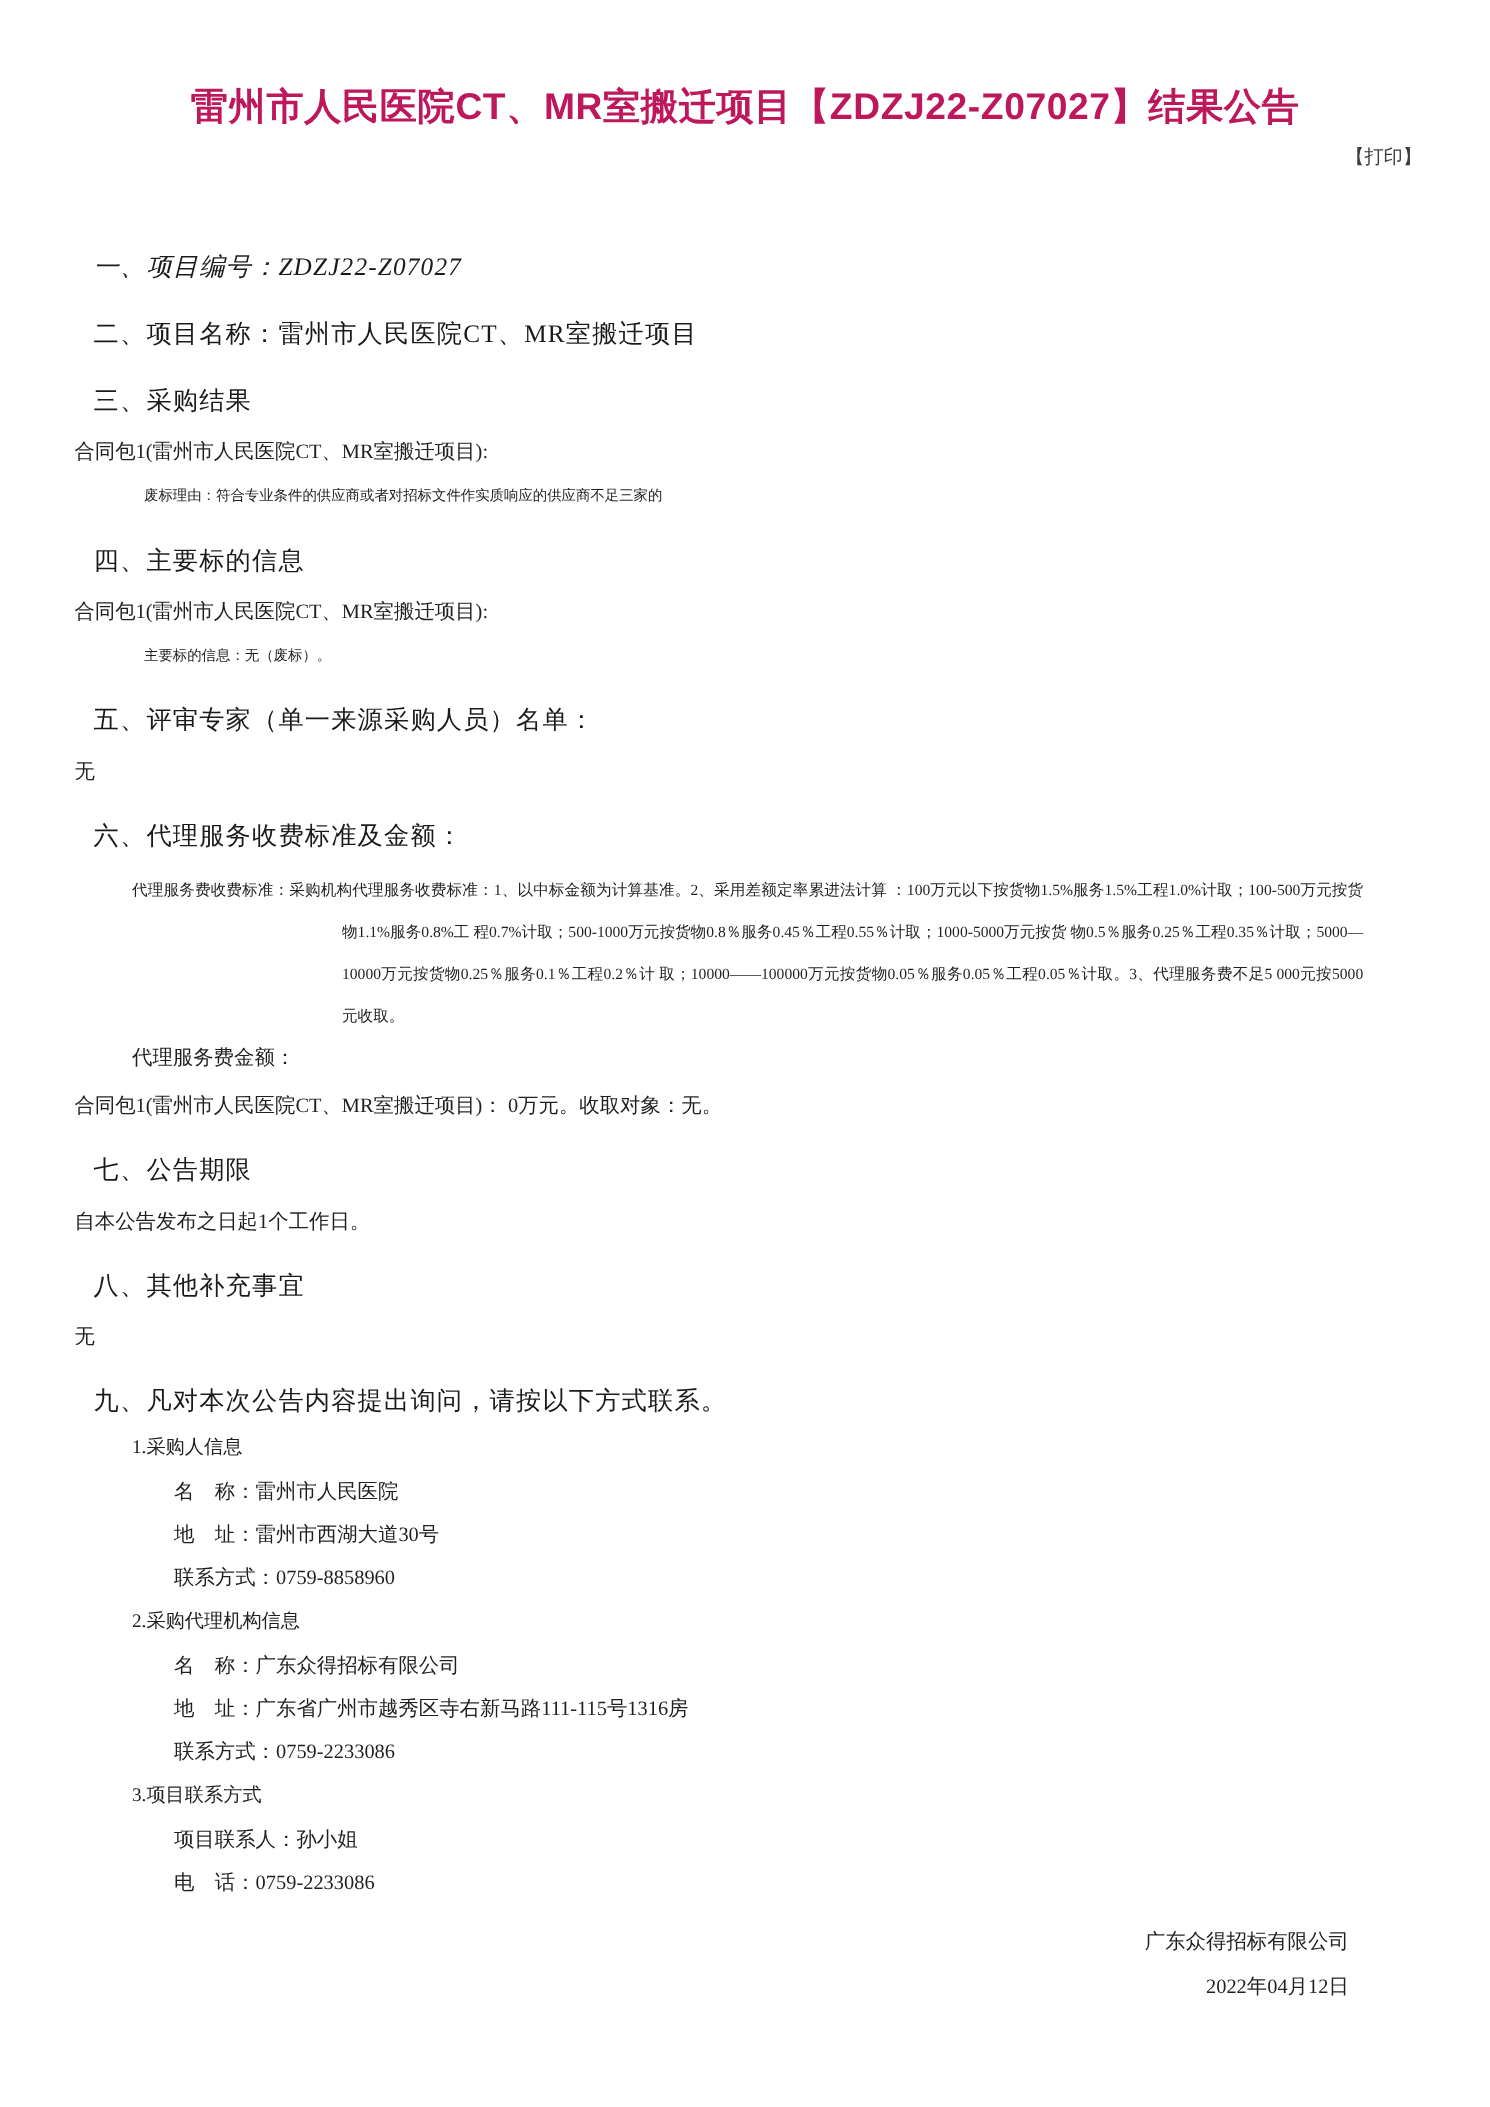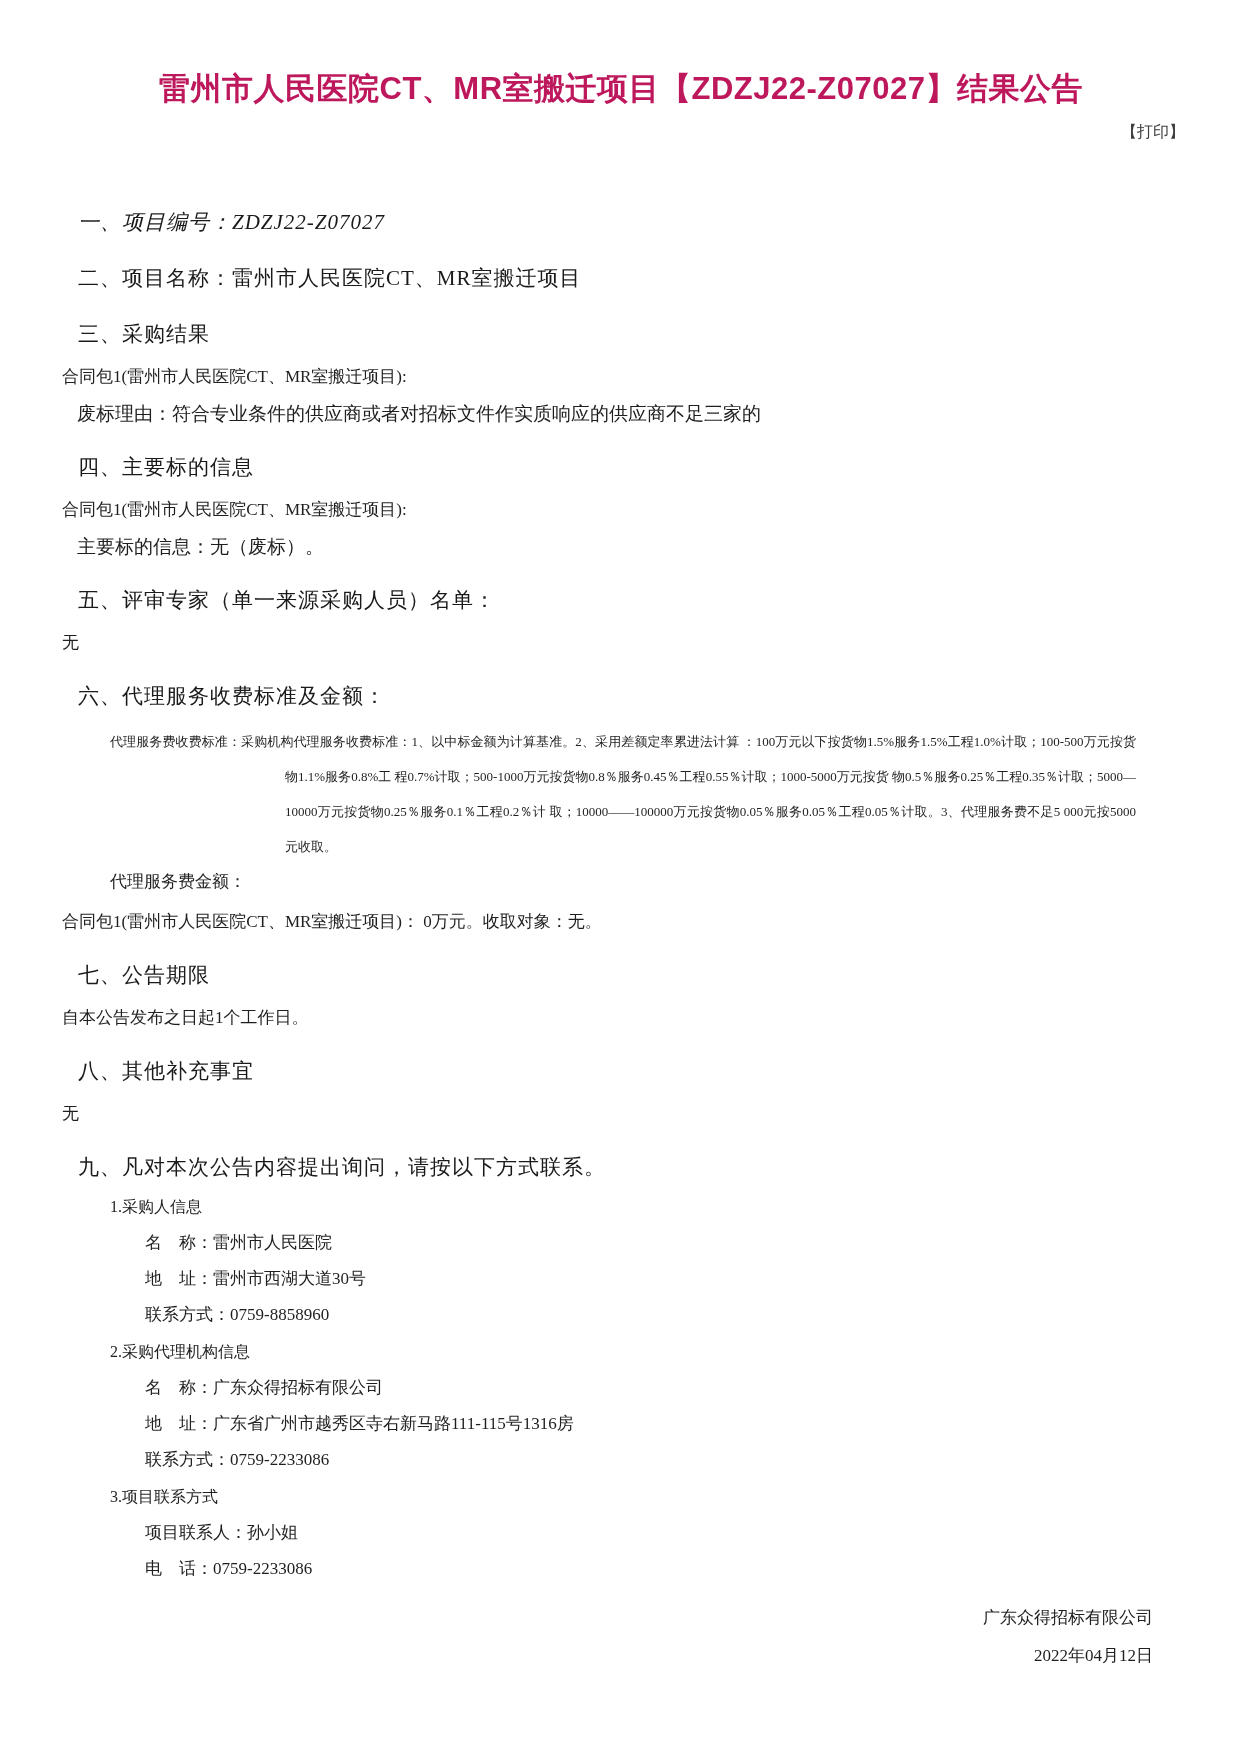--- a/index.html
+++ b/index.html
@@ -45,22 +45,22 @@
     letter-spacing: 1px;
   }
   .sec-h.first { margin-top: 66px; font-style: italic; }
 
   .lvl1 {
     margin: 17px 0 0 62px;
     font-size: 17px;
     line-height: 23px;
   }
   .lvl2 {
-    margin: 14px 0 0 77px;
-    font-size: 19px;
+    margin: 14px 0 0 120px;
+    font-size: 12px;
     line-height: 23px;
   }
 
   .fee-para {
     margin: 14px 0 0 110px;
     width: 1026px;
     font-size: 13px;
     line-height: 35px;
     text-align: justify;
     padding-left: 175px;
@@ -78,21 +78,21 @@
     line-height: 22px;
   }
   .contact-line {
     margin: 13px 0 0 145px;
     font-size: 17px;
     line-height: 23px;
   }
 
   .footer {
     margin-top: 26px;
-    padding-right: 89px;
+    padding-right: 118px;
     text-align: right;
     font-size: 17px;
     line-height: 23px;
   }
   .footer-date { margin-top: 15px; }
 </style>
 </head>
 <body>
 
 <div class="page">

